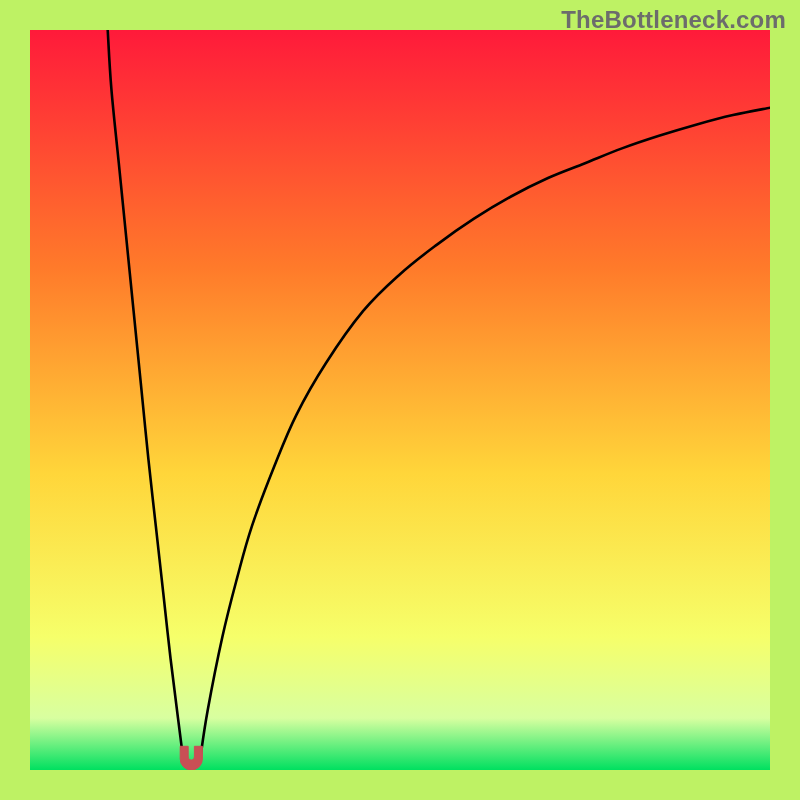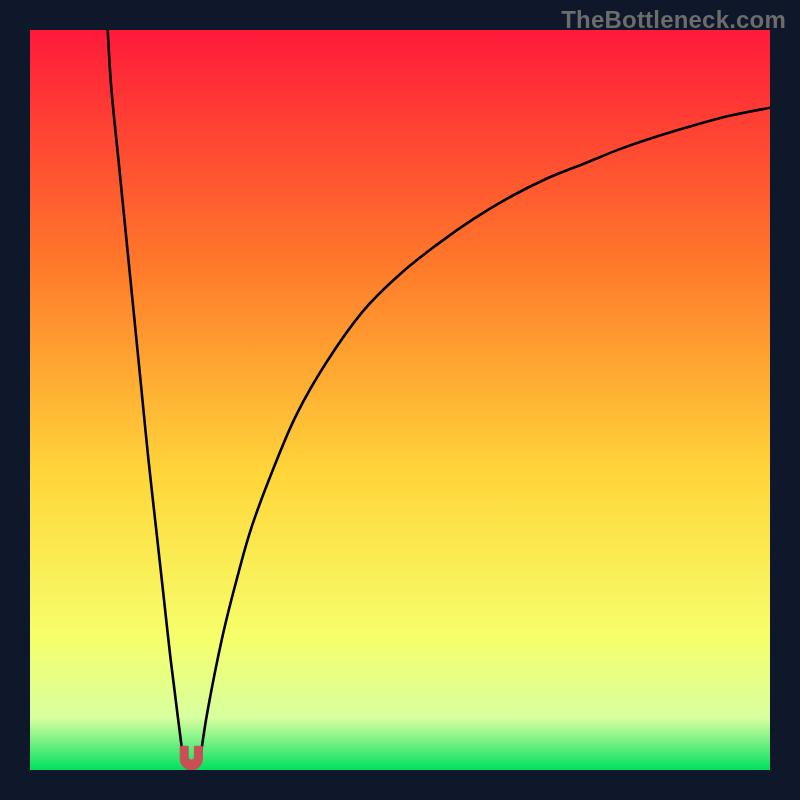--- a/index.html
+++ b/index.html
@@ -9,21 +9,21 @@
     height: 800px;
     background: #000;
     overflow: hidden;
   }
   .frame {
     position: absolute;
     left: 0;
     top: 0;
     width: 800px;
     height: 800px;
-    background: #0f172a;
+    background: #bef264;
   }
   .plot {
     position: absolute;
     left: 30px;
     top: 30px;
     width: 740px;
     height: 740px;
     overflow: hidden;
   }
   .watermark {

